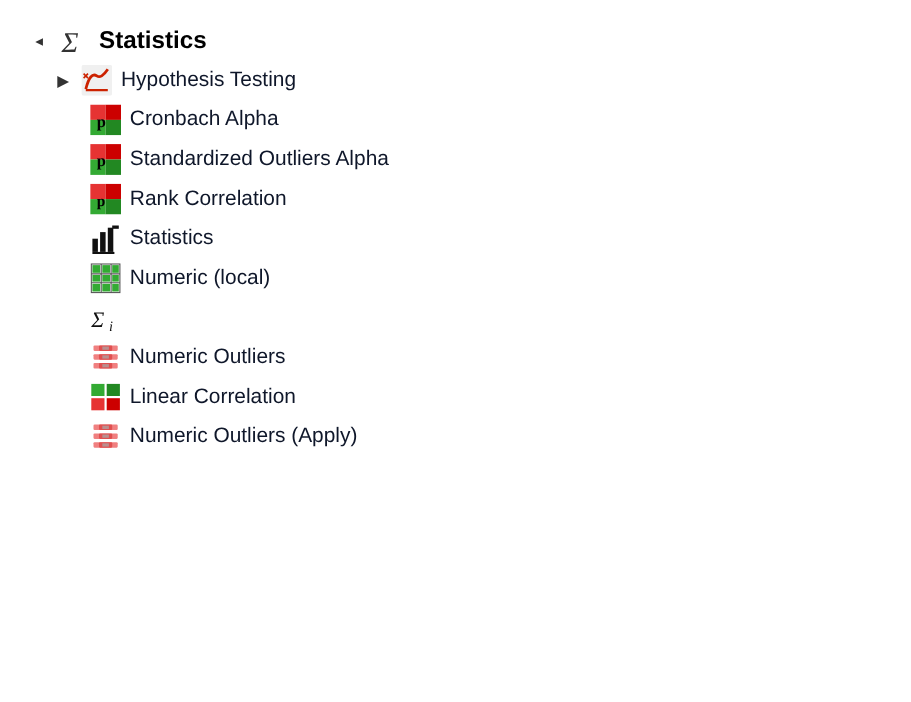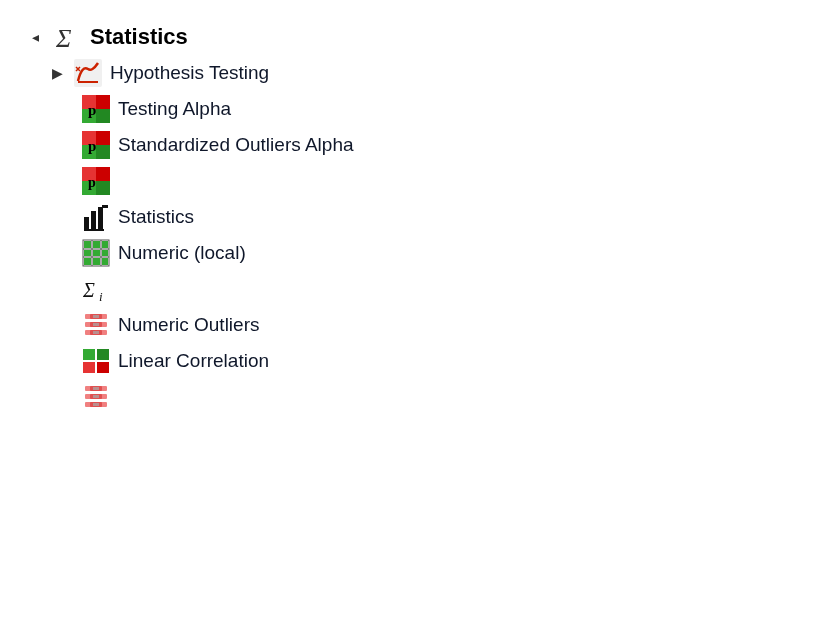--- a/index.html
+++ b/index.html
@@ -102,21 +102,21 @@
       <span style="width:22px; display:inline-block;"></span>
       <div class="icon-box">
         <svg width="28" height="28" viewBox="0 0 28 28">
           <rect x="0" y="0" width="14" height="14" fill="#e63333"></rect>
           <rect x="14" y="0" width="14" height="14" fill="#cc0000"></rect>
           <rect x="0" y="14" width="14" height="14" fill="#33aa33"></rect>
           <rect x="14" y="14" width="14" height="14" fill="#228822"></rect>
           <text x="6" y="20" font-size="15" font-weight="bold" fill="black" font-family="serif">p</text>
         </svg>
       </div>
-      <span class="item-label">Testing Alpha</span>
+      <span class="item-label">Cronbach Alpha</span>
     </div>
 
     <div class="tree-item">
       <span style="width:22px; display:inline-block;"></span>
       <div class="icon-box">
         <svg width="28" height="28" viewBox="0 0 28 28">
           <rect x="0" y="0" width="14" height="14" fill="#e63333"></rect>
           <rect x="14" y="0" width="14" height="14" fill="#cc0000"></rect>
           <rect x="0" y="14" width="14" height="14" fill="#33aa33"></rect>
           <rect x="14" y="14" width="14" height="14" fill="#228822"></rect>
@@ -130,20 +130,21 @@
       <span style="width:22px; display:inline-block;"></span>
       <div class="icon-box">
         <svg width="28" height="28" viewBox="0 0 28 28">
           <rect x="0" y="0" width="14" height="14" fill="#e63333"></rect>
           <rect x="14" y="0" width="14" height="14" fill="#cc0000"></rect>
           <rect x="0" y="14" width="14" height="14" fill="#33aa33"></rect>
           <rect x="14" y="14" width="14" height="14" fill="#228822"></rect>
           <text x="6" y="20" font-size="14" font-weight="bold" fill="black" font-family="serif">p</text>
         </svg>
       </div>
+      <span class="item-label">Rank Correlation</span>
     </div>
 
     <div class="tree-item">
       <span style="width:22px; display:inline-block;"></span>
       <div class="icon-box">
         <svg width="28" height="28" viewBox="0 0 28 28">
 
           <rect x="2" y="14" width="5" height="12" fill="#111"></rect>
           <rect x="9" y="8" width="5" height="18" fill="#111"></rect>
           <rect x="16" y="4" width="5" height="22" fill="#111"></rect>
@@ -234,16 +235,17 @@
           <rect x="8" y="3" width="12" height="5" fill="#e05050" rx="1"></rect>
           <rect x="3" y="11" width="22" height="5" fill="#f08080" rx="1"></rect>
           <rect x="8" y="11" width="12" height="5" fill="#e05050" rx="1"></rect>
           <rect x="3" y="19" width="22" height="5" fill="#f08080" rx="1"></rect>
           <rect x="8" y="19" width="12" height="5" fill="#e05050" rx="1"></rect>
           <rect x="11" y="4" width="6" height="3" fill="#aaa" opacity="0.7"></rect>
           <rect x="11" y="12" width="6" height="3" fill="#aaa" opacity="0.7"></rect>
           <rect x="11" y="20" width="6" height="3" fill="#aaa" opacity="0.7"></rect>
         </svg>
       </div>
+      <span class="item-label">Numeric Outliers (Apply)</span>
     </div>
 
   </div>
 </div>
 
 </body></html>

